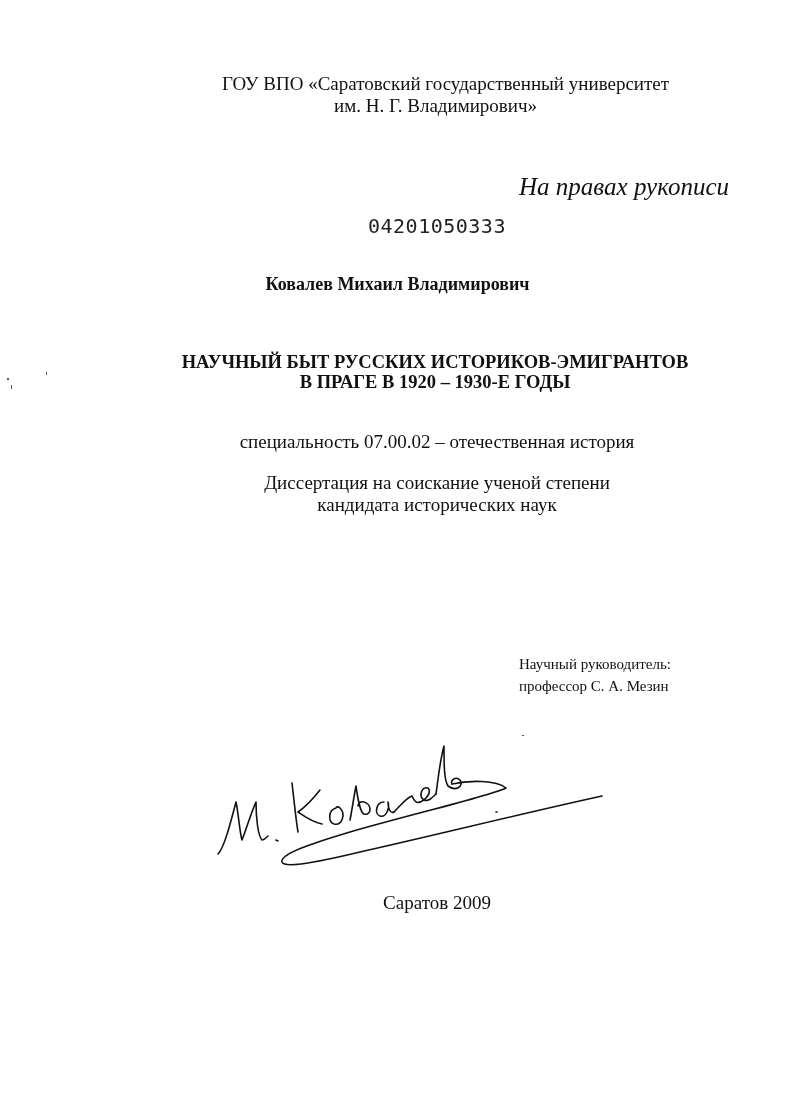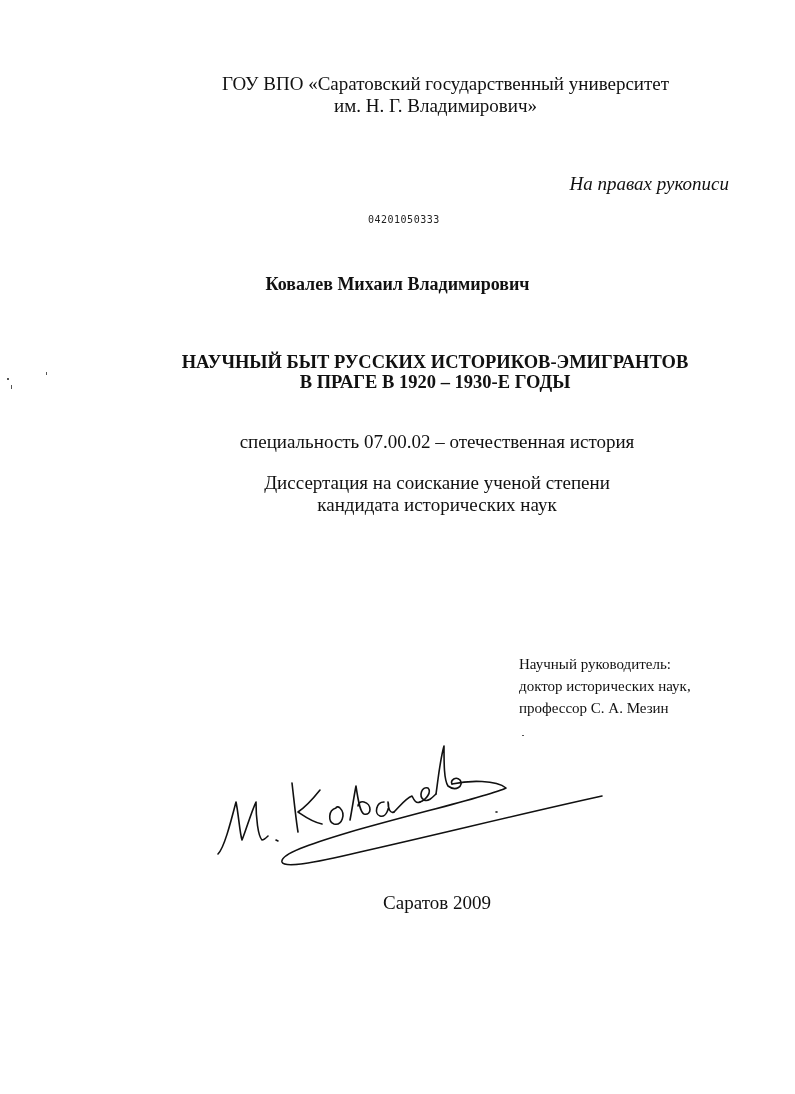--- a/index.html
+++ b/index.html
@@ -25,29 +25,29 @@
     }
     .institution {
       top: 73px;
       font-size: 19px;
       line-height: 22px;
       margin-left: 48px;
     }
     .manuscript-rights {
       top: 173px;
       right: 66px;
-      font-size: 19px;
+      font-size: 25px;
       font-style: italic;
       white-space: nowrap;
     }
     .reg-number {
       top: 214px;
       left: 368px;
       font-family: "DejaVu Sans Mono", "Liberation Mono", monospace;
-      font-size: 10px;
+      font-size: 20px;
       letter-spacing: 0.5px;
       color: #222;
     }
     .author {
       top: 274px;
       left: 0;
       width: 795px;
       text-align: center;
       font-size: 18px;
       font-weight: bold;
@@ -128,21 +128,20 @@
 
   <div class="abs specialty">специальность 07.00.02 – отечественная история</div>
 
   <div class="abs degree">
     <div>Диссертация на соискание ученой степени</div>
     <div>кандидата исторических наук</div>
   </div>
 
   <div class="abs supervisor">
     <div>Научный руководитель:</div>
-    <div>доктор исторических наук,</div>
     <div>профессор С. А. Мезин</div>
   </div>
 
   <div class="abs" style="top:735px;left:522px;width:2px;height:1px;background:#555;"></div>
 
   <svg class="abs signature" viewBox="0 0 420 150" fill="none" stroke="#111" stroke-width="1.6" stroke-linecap="round" stroke-linejoin="round">
 
     <path d="M18 114 C 24 108, 30 85, 36 62 C 38 70, 40 95, 42 100 C 46 90, 52 70, 56 62 C 56 78, 58 96, 62 100 C 64 100, 66 98, 68 96"></path>
 
     <path d="M76 100 L 78 101"></path>

